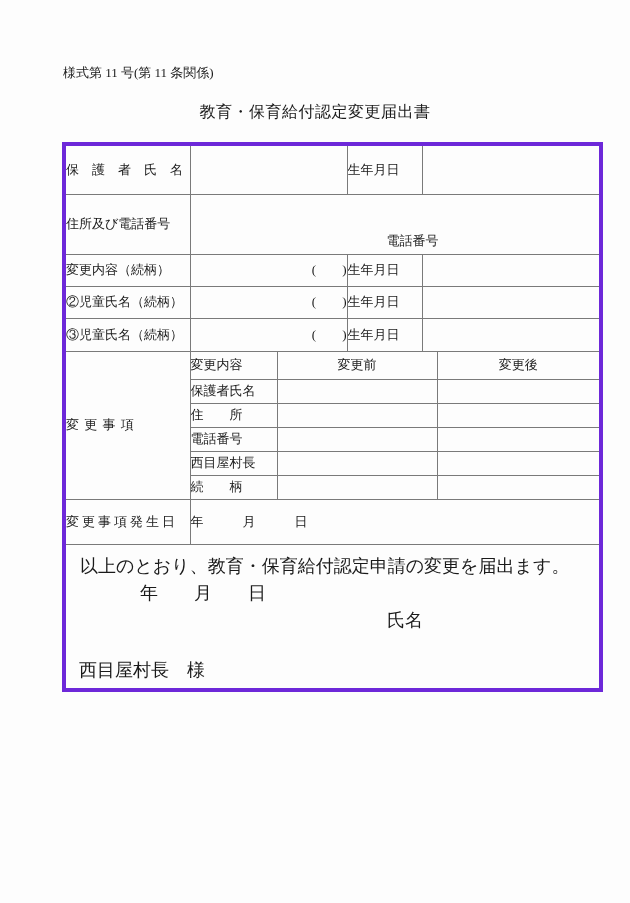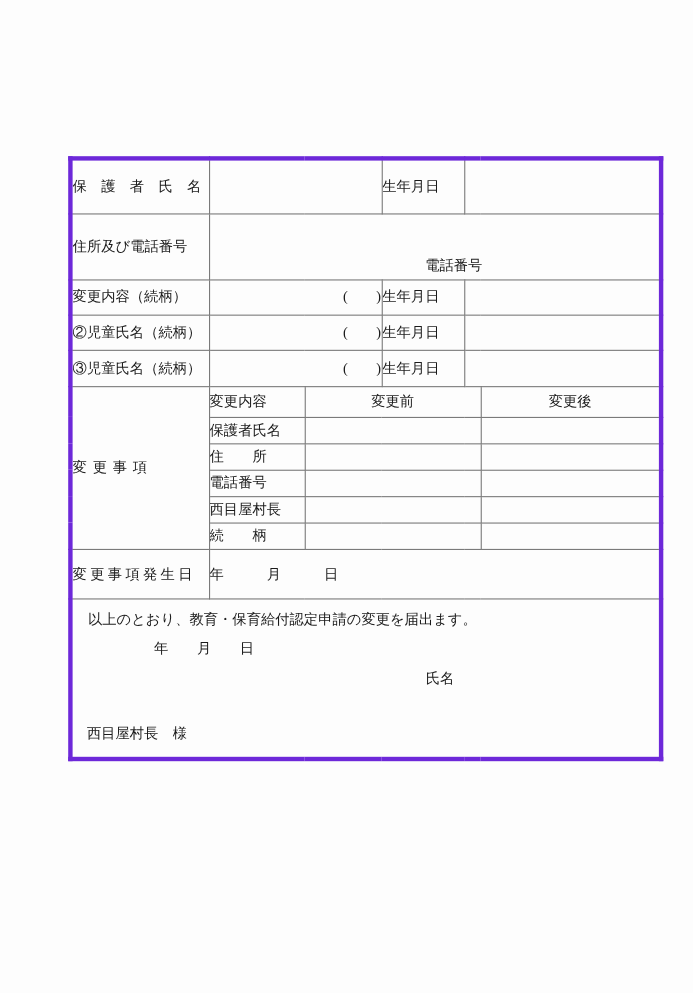--- a/index.html
+++ b/index.html
@@ -38,31 +38,33 @@
   td.dob{padding-left:7px;}
   td.paren{text-align:right;padding-right:12px;}
   td.sub-lab{padding-left:12px;}
   td.center{text-align:center;}
   td.change-label{text-align:left;letter-spacing:1px;}
   td.change-date-lab{padding-left:6px;letter-spacing:3px;}
   td.date-val{padding-left:44px;}
   td.addr-val{position:relative;}
   .phone-label{position:absolute;left:196px;bottom:4px;white-space:pre;}
   td.footer-cell{position:relative;}
-  .footer-line{position:absolute;white-space:pre;font-size:13px;}
+  .footer-line{position:absolute;white-space:pre;font-size:18px;}
   .f-declaration{left:14px;top:9px;}
   .f-date{left:74px;top:36px;}
   .f-name{left:321px;top:63px;}
   .f-addressee{left:13px;top:113px;}
 </style>
 </head>
 <body>
 
 <div class="sheet">
 
+  <div class="form-number">様式第 11 号(第 11 条関係)</div>
+  <div class="form-title">教育・保育給付認定変更届出書</div>
 
   <table class="form">
     <colgroup>
       <col style="width:126px">
       <col style="width:87px">
       <col style="width:70px">
       <col style="width:75px">
       <col style="width:15px">
       <col style="width:164px">
     </colgroup>

